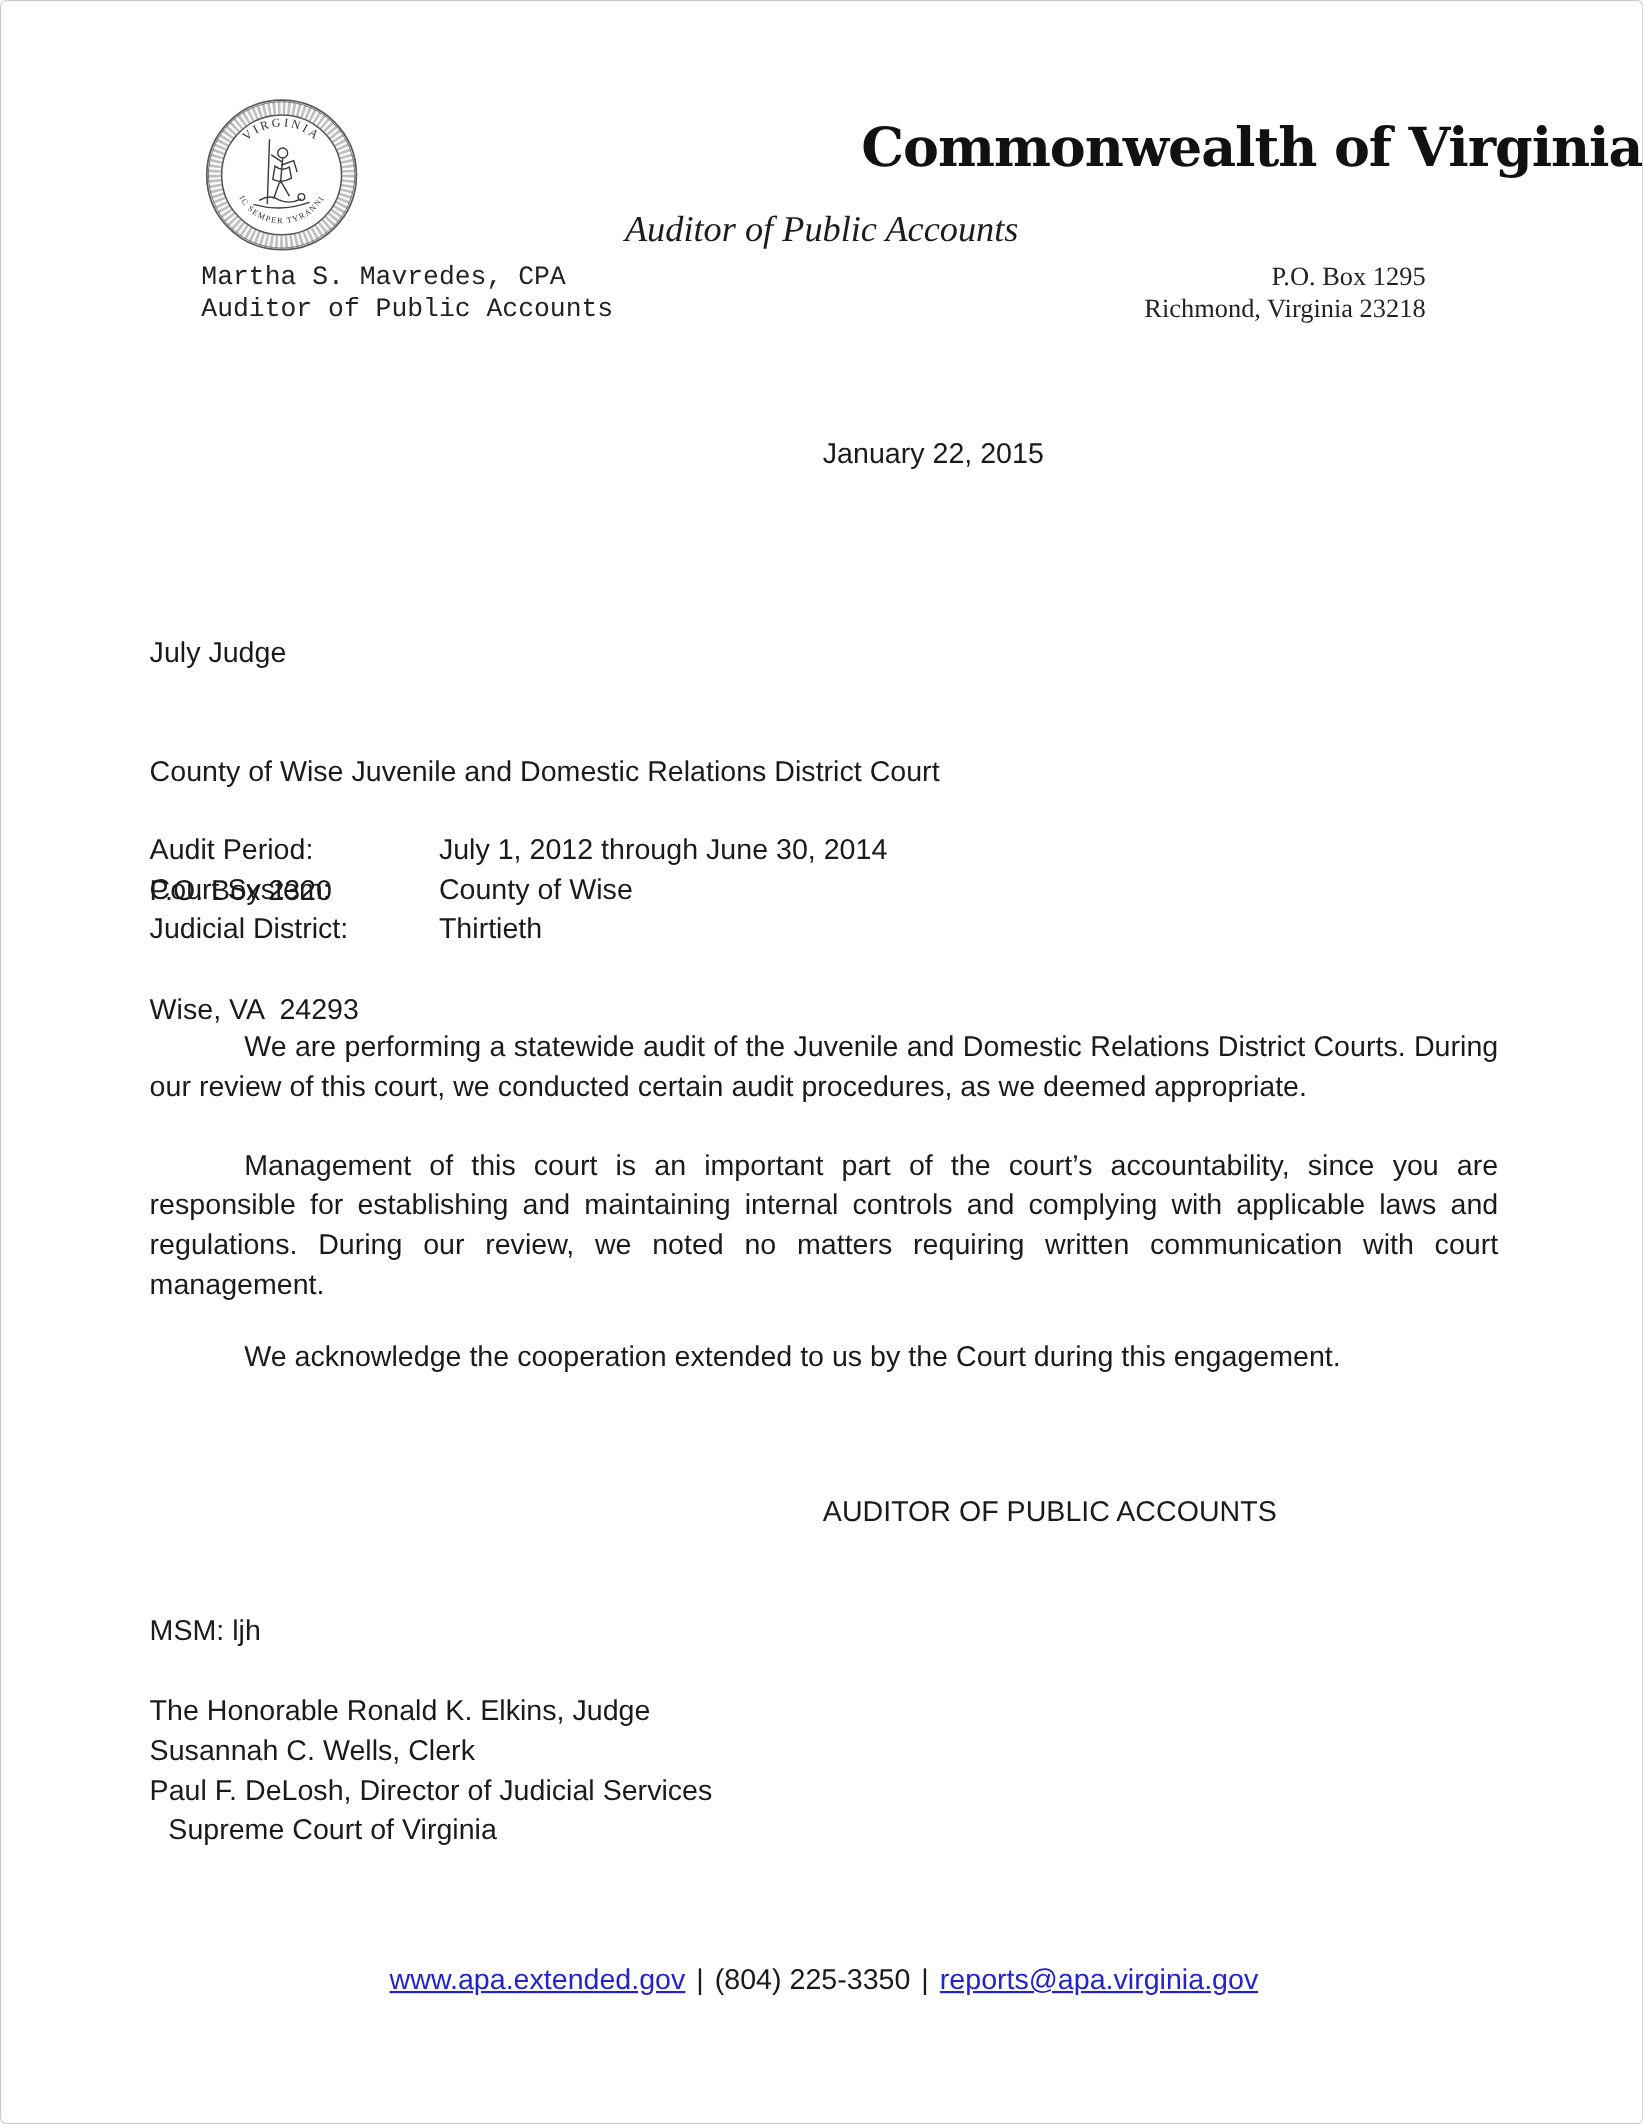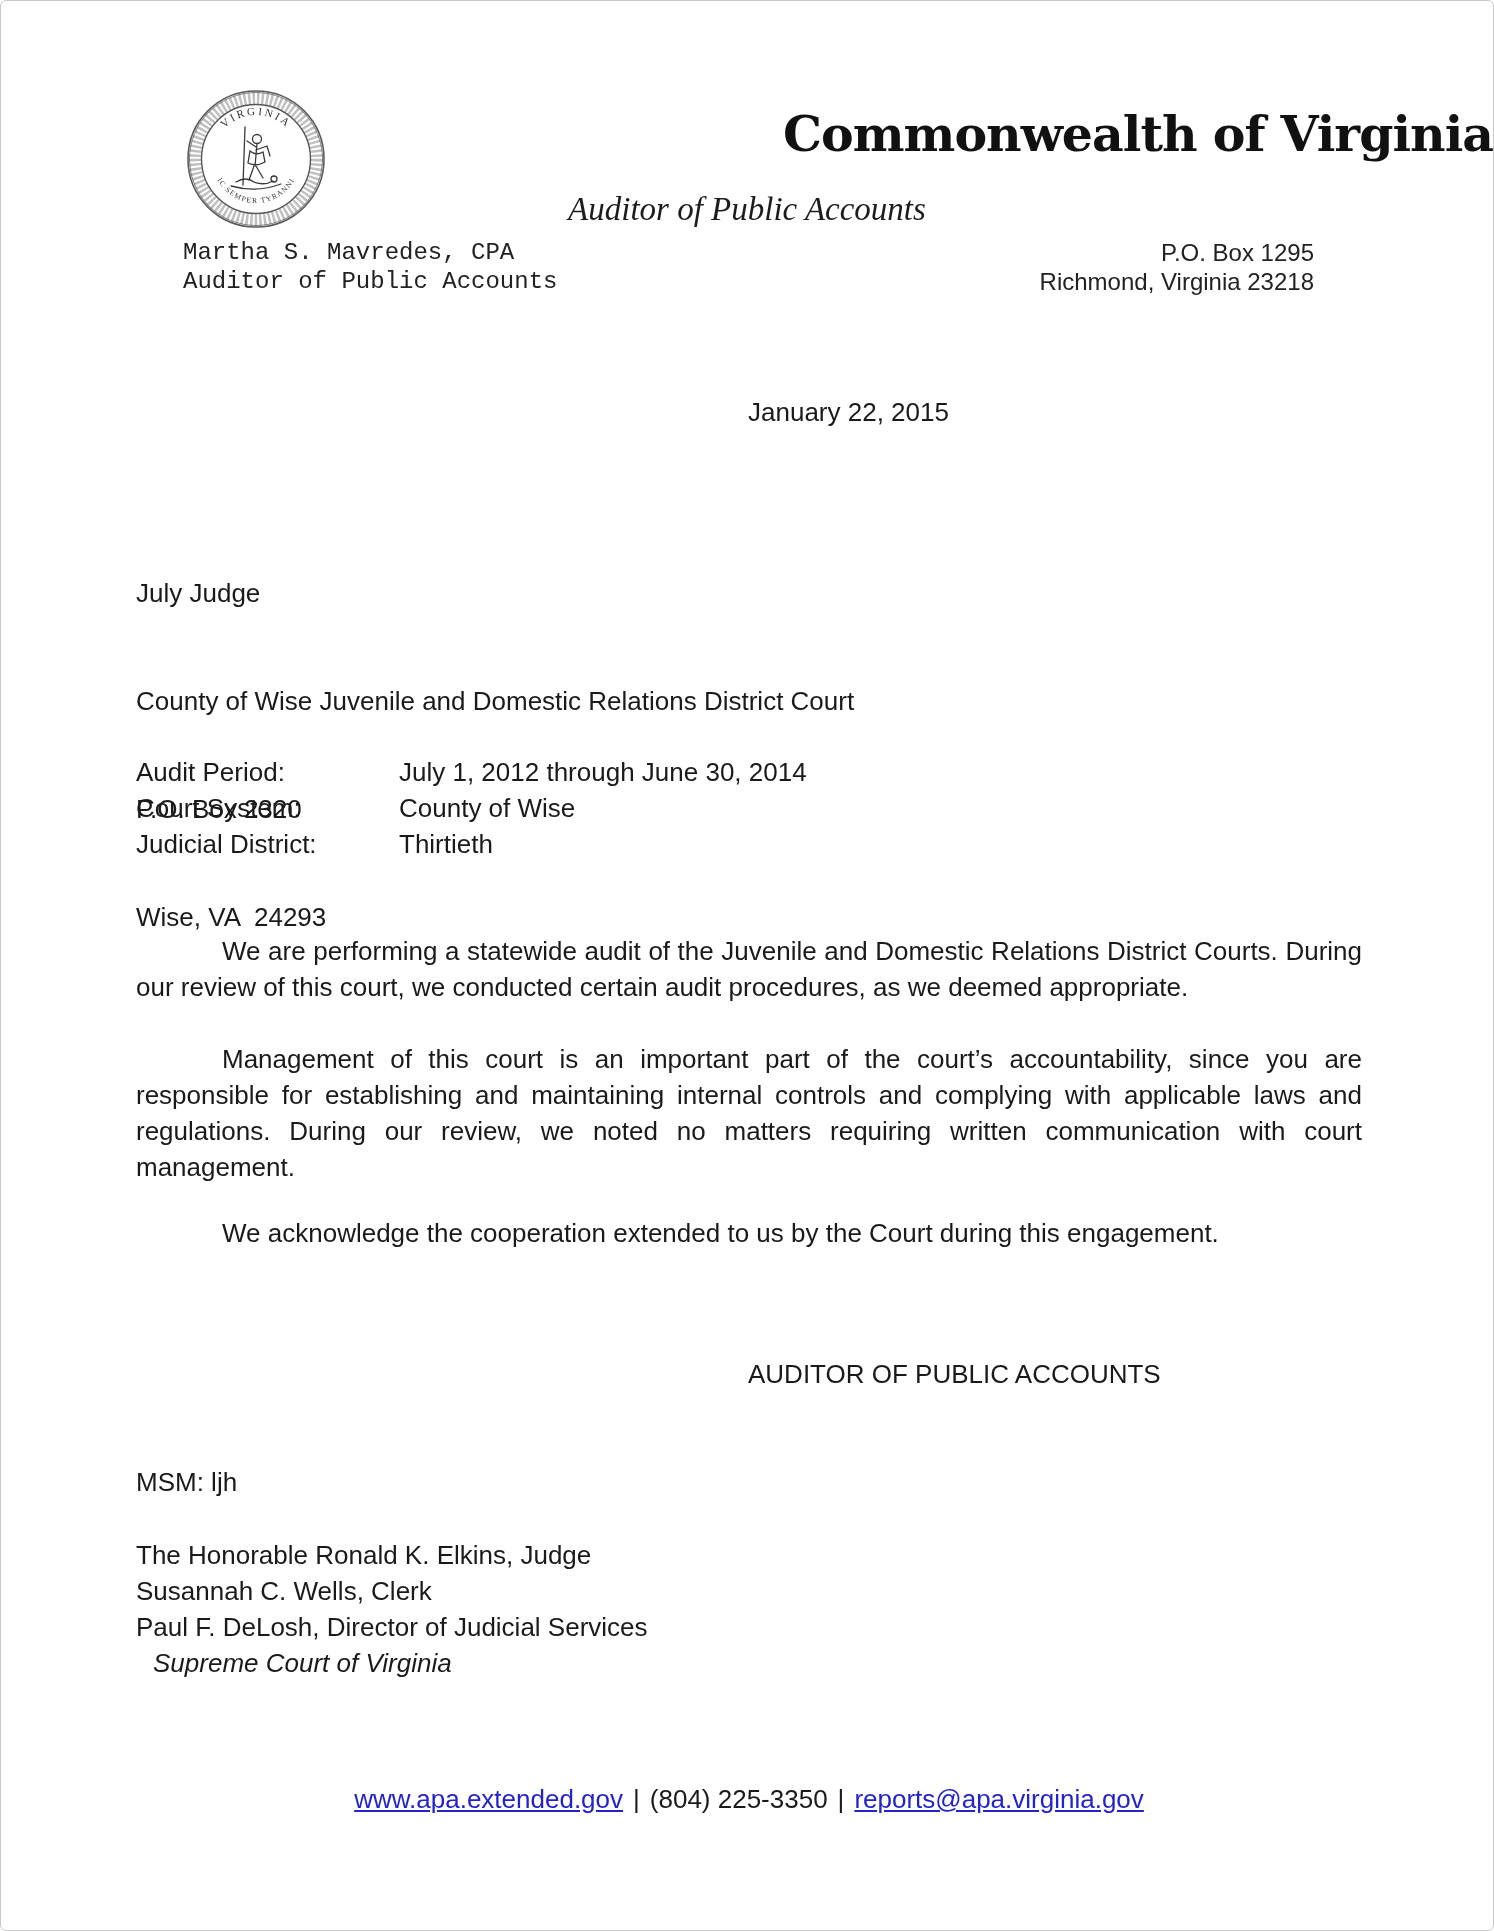--- a/index.html
+++ b/index.html
@@ -26,41 +26,41 @@
     position:absolute;top:190px;left:0;width:100%;
     text-align:center;
     font-family:"Liberation Serif",serif;font-style:italic;
     font-size:33px;color:#1c1c1c;
   }
   .hdr-left{
     position:absolute;top:237px;left:182px;
     font-family:Liberation Mono, monospace;font-size:24px;line-height:29px;color:#222;
   }
   .hdr-right{
-    position:absolute;top:237px;right:179px;text-align:right;
-    font-family:Liberation Sans, sans-serif;font-size:24px;line-height:29px;color:#222;
+    position:absolute;top:237px;right:197px;text-align:right;
+    font-family:Liberation Serif, serif;font-size:24px;line-height:29px;color:#222;
   }
   
   .body-text{font-size:26px;line-height:36px;}
   .date-line{position:absolute;top:393px;left:747px;}
   .recipient{position:absolute;top:502px;left:135px;white-space:pre-wrap;}
   .audit-info{position:absolute;top:753px;left:135px;}
   .audit-row .a-label{display:inline-block;width:263px;}
   .para{
     position:absolute;left:135px;width:1226px;
     text-align:justify;text-indent:86px;
   }
   .para-1{top:932px;}
   .para-2{top:1040px;}
   .para-3{top:1214px;text-align:left;}
   .sig-line{position:absolute;top:1355px;left:747px;}
   .ref-line{position:absolute;top:1463px;left:135px;}
   .cc-block{position:absolute;top:1536px;left:135px;display:flex;}
   .cc-label{width:87px;}
-  .cc-names .cc-indent{padding-left:17px;font-style:italic;}
+  .cc-names .cc-indent{padding-left:17px;}
   .footer{
     position:absolute;top:1780px;left:135px;width:1226px;
     text-align:center;
   }
   .footer a{color:#2323cc;text-decoration:underline;cursor:pointer;}
   .footer .sep{color:#1a1a1a;padding:0 10px;}
 </style>
 </head>
 <body>
 

